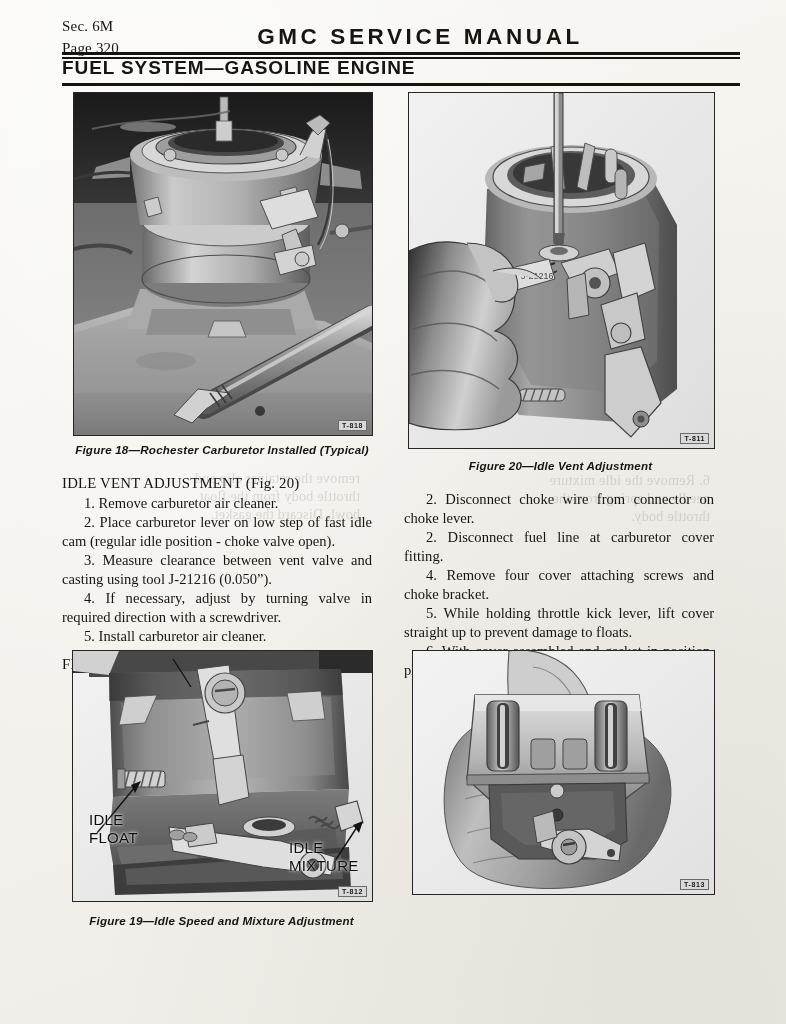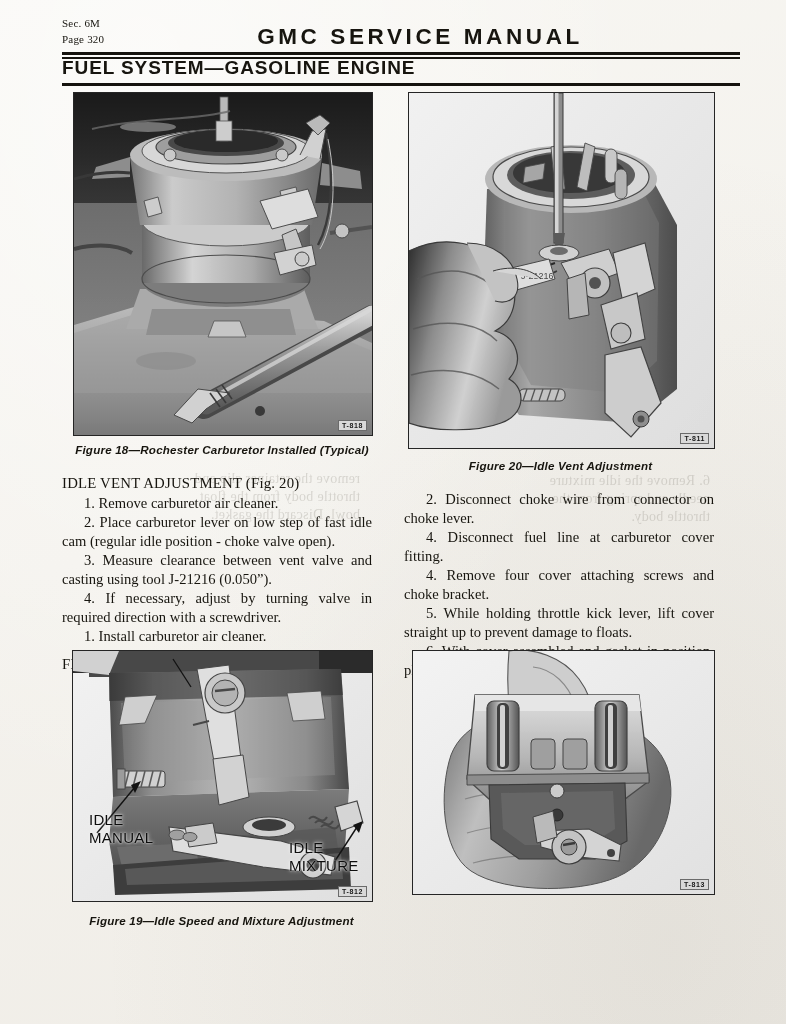--- a/index.html
+++ b/index.html
@@ -26,21 +26,21 @@
       linear-gradient(160deg, #f8f7f3 0%, #f4f2ed 45%, #efece6 100%);
     pointer-events: none;
   }
 
   
   .sec-block {
     position: absolute;
     left: 62px;
     top: 16px;
     line-height: 1.45;
-    font-size: 11px;
+    font-size: 15px;
     letter-spacing: 0.2px;
   }
   .sec-block div { white-space: nowrap; }
 
   .manual-title {
     position: absolute;
     left: 12px;
     right: 0;
     top: 24px;
     text-align: center;
@@ -389,29 +389,29 @@
   </div>
 
   <div class="caption" style="left:408px; top:459px; width:305px;">Figure 20—Idle Vent Adjustment</div>
 
   <div class="col" style="left:62px; top:474px;">
     <div class="head">IDLE VENT ADJUSTMENT (Fig. 20)</div>
     <p>1. Remove carburetor air cleaner.</p>
     <p>2. Place carburetor lever on low step of fast idle cam (regular idle position - choke valve open).</p>
     <p>3. Measure clearance between vent valve and casting using tool J-21216 (0.050”).</p>
     <p>4. If necessary, adjust by turning valve in required direction with a screwdriver.</p>
-    <p>1. Install carburetor air cleaner.</p>
+    <p>5. Install carburetor air cleaner.</p>
     <div class="gap"></div>
     <div class="head">FLOAT LEVEL ADJUSTMENT</div>
     <p>1. Remove carburetor air cleaner.</p>
   </div>
 
   <div class="col" style="left:404px; top:490px;">
     <p>2. Disconnect choke wire from connector on choke lever.</p>
-    <p>4. Disconnect fuel line at carburetor cover fitting.</p>
+    <p>2. Disconnect fuel line at carburetor cover fitting.</p>
     <p>4. Remove four cover attaching screws and choke bracket.</p>
     <p>5. While holding throttle kick lever, lift cover straight up to prevent damage to floats.</p>
     <p>6. With cover assembled and gasket in position, place assembly up-ended on a flat surface.</p>
   </div>
 
   <div class="photo" style="left:72px; top:650px; width:299px; height:250px;">
     <div class="scene">
       <svg viewBox="0 0 299 250" preserveAspectRatio="none" width="100%" height="100%">
         <defs>
           <linearGradient id="f19bg" x1="0" y1="0" x2="1" y2="1">
@@ -486,21 +486,21 @@
 
         <path d="M24 182 L62 136" stroke="#17150f" stroke-width="1.4" fill="none"></path>
         <polygon points="58,134 68,130 62,142" fill="#17150f"></polygon>
         <path d="M262 210 L284 176" stroke="#17150f" stroke-width="1.4" fill="none"></path>
         <polygon points="280,174 290,170 286,182" fill="#17150f"></polygon>
         <path d="M100 8 L118 36" stroke="#17150f" stroke-width="1.3" fill="none"></path>
       </svg>
     </div>
     <div class="callout" style="left:16px; top:160px;">
       <div>IDLE</div>
-      <div>MANUAL</div>
+      <div>FLOAT</div>
     </div>
     <div class="callout" style="left:216px; top:188px;">
       <div>IDLE</div>
       <div>MIXTURE</div>
     </div>
     <div class="photo-code">T-812</div>
   </div>
 
   <div class="caption" style="left:72px; top:914px; width:299px;">Figure 19—Idle Speed and Mixture Adjustment</div>
 

